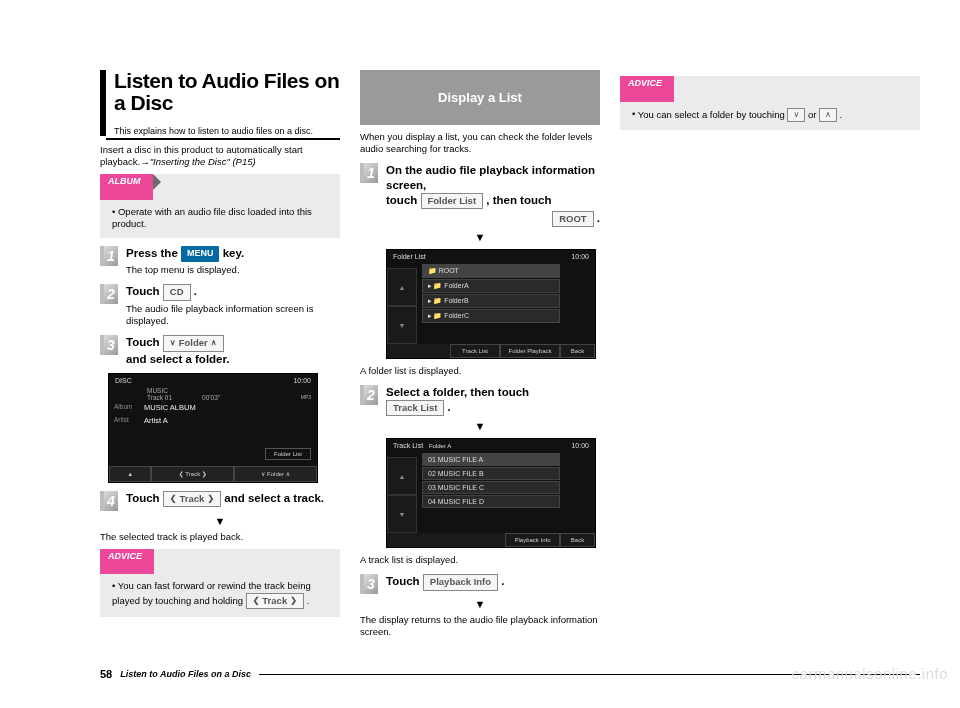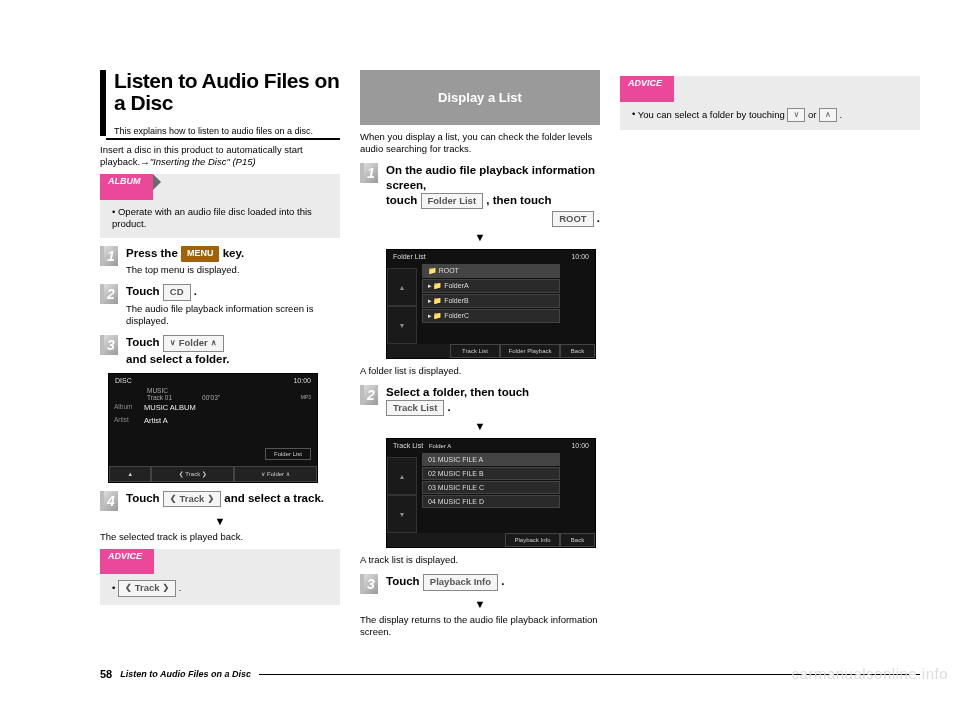--- a/index.html
+++ b/index.html
@@ -47,21 +47,21 @@
     color: #fff; font-style: italic; font-weight: bold; font-size: 14px;
     display: flex; align-items: center; justify-content: center;
     border-left: 4px solid #bdbdbd; flex-shrink: 0;
   }
   .step-body { flex: 1; font-size: 11.5px; line-height: 1.3; }
   .step-body .cap { font-weight: bold; }
   .step-body .sub { font-size: 9.5px; font-weight: normal; margin-top: 2px; }
   
   
   .key {
-    display: inline-block; background: #a16207; color: #fff; font-size: 9px; font-weight: bold;
+    display: inline-block; background: #0369a1; color: #fff; font-size: 9px; font-weight: bold;
     padding: 2px 6px; border-radius: 1px; vertical-align: middle;
   }
   .btn {
     display: inline-block; border: 1px solid #888; background: #f5f5f5; color: #555;
     font-size: 9.5px; font-weight: bold; padding: 1px 6px; vertical-align: middle;
   }
   .btn-ic { display: inline-flex; align-items: center; gap: 3px; }
   .arr { font-size: 8px; }
   
   
@@ -197,21 +197,21 @@
       </div>
     </div>
 
     <div class="triangle">▼</div>
     <div class="caption">The selected track is played back.</div>
 
     <div class="infobox">
       <div class="ribbon-outer"><span class="ribbon">ADVICE</span></div>
       <ul>
           <li>
-        <span class="btn btn-ic">
+        <span>You can fast forward or rewind the track being played by touching and holding </span><span class="btn btn-ic">
               <span class="arr">❮</span>
               <span>Track</span>
               <span class="arr">❯</span>
             </span><span> .</span>
       </li>
         </ul>
     </div>
   </div>
 
   <div class="col">

